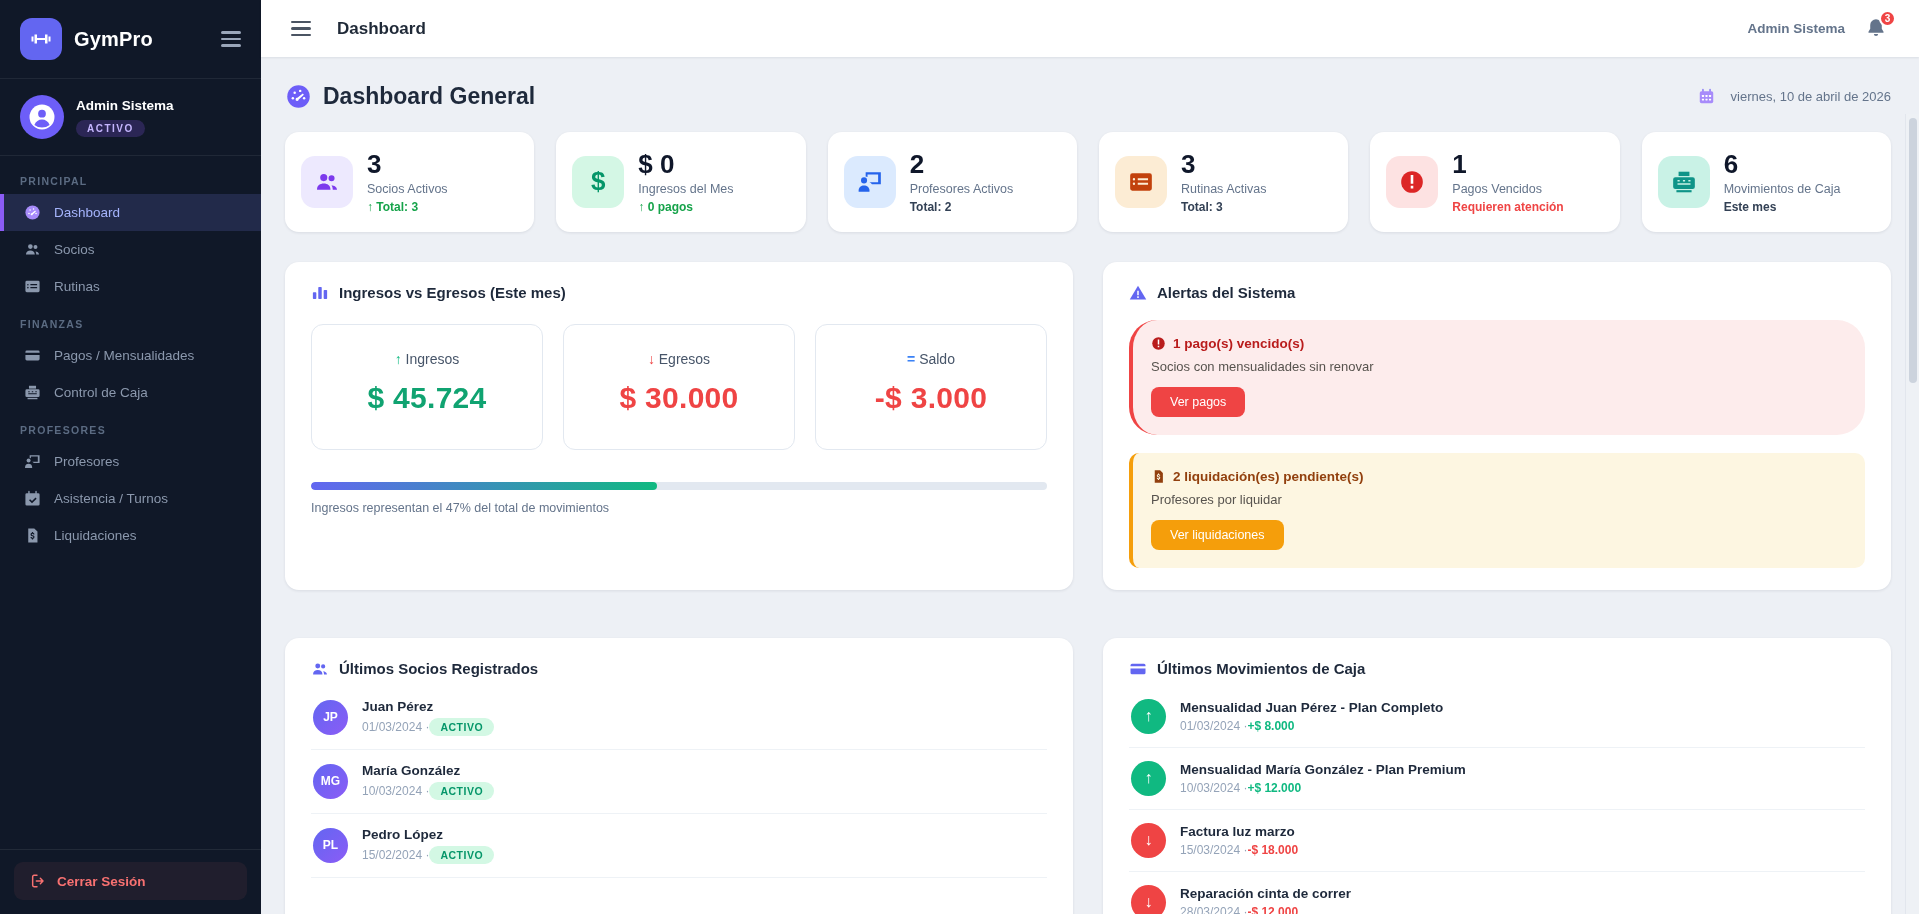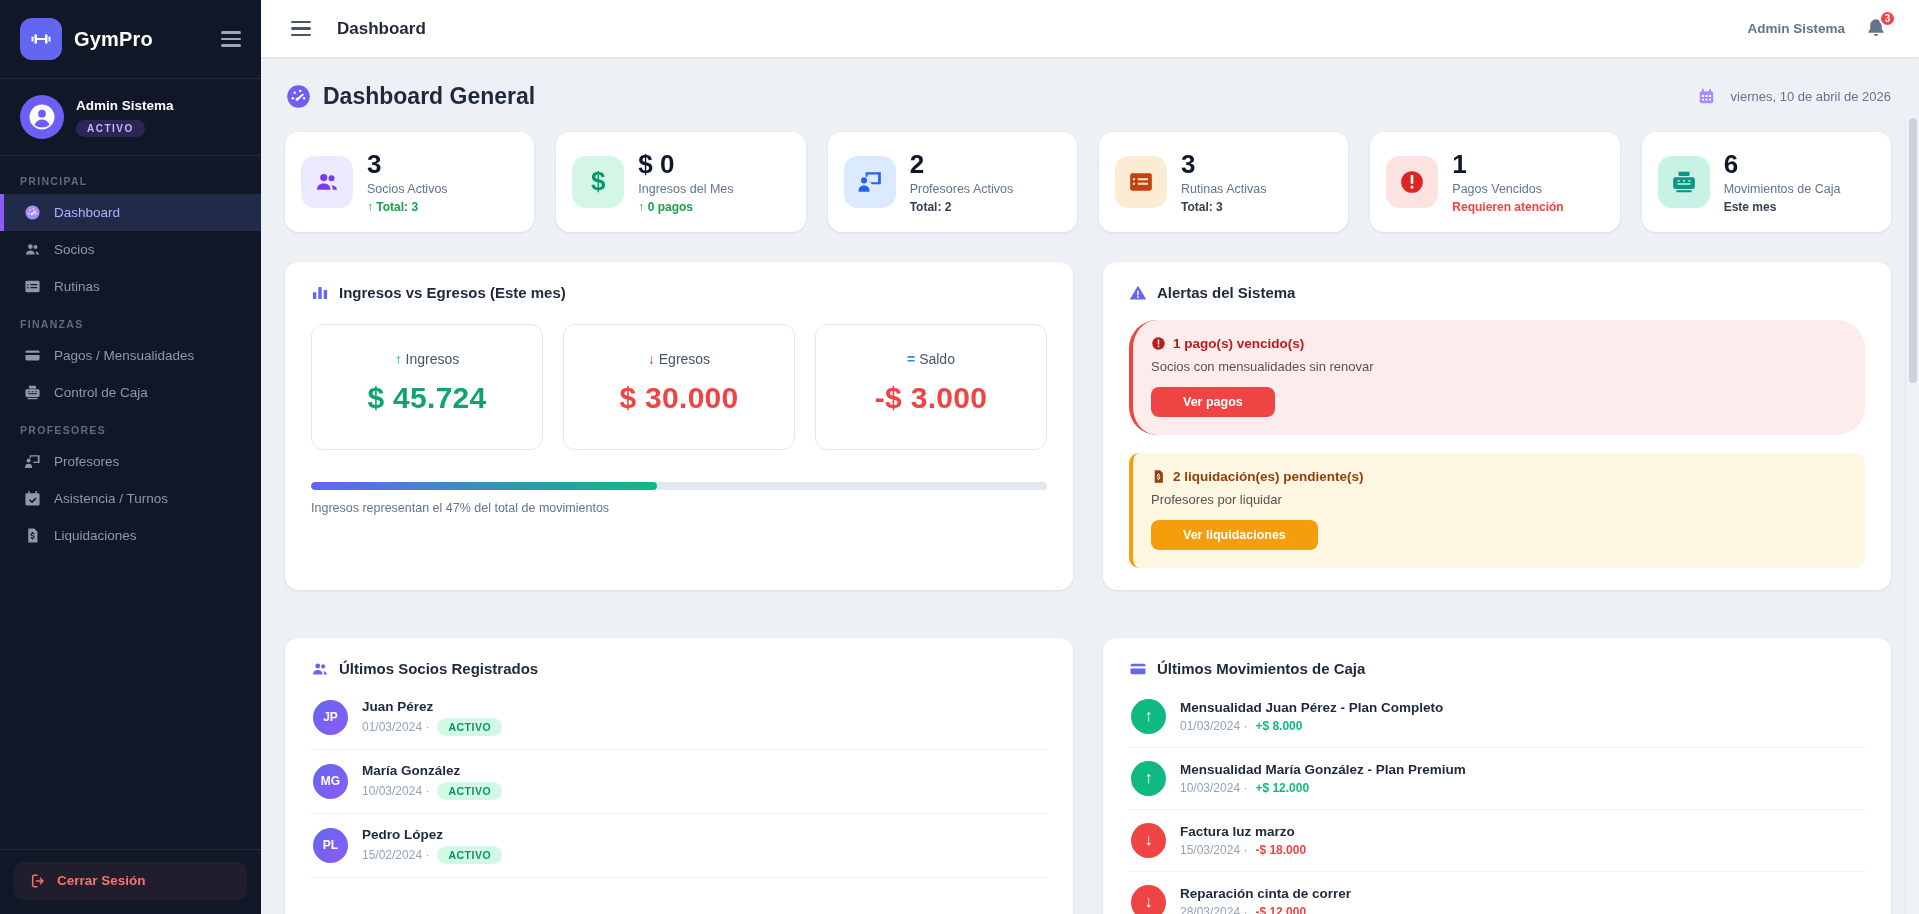--- a/index.html
+++ b/index.html
@@ -20,21 +20,21 @@
   .avatar-big svg { width:30px; height:30px; }
   .user-name { color:#fff; font-size:13.5px; font-weight:bold; margin-bottom:5px; }
   .role-badge { display:inline-block; font-size:10px; font-weight:bold; letter-spacing:1.5px; color:#c4b5fd; background:rgba(139,92,246,.22); padding:3px 11px; border-radius:10px; }
   .nav { flex:1; padding-top:6px; overflow:hidden; }
   .section-label { font-size:10.5px; font-weight:bold; letter-spacing:1.3px; color:#5b6b82; padding:13px 20px 7px; }
   .nav-item { display:flex; align-items:center; gap:13px; padding:10px 20px; font-size:13.5px; font-weight:500; color:#8b98ad; cursor:pointer; border-left:4px solid transparent; }
   .nav-item svg { width:17px; height:17px; fill:currentColor; flex:0 0 auto; }
   .nav-item.active { background:#222a4a; border-left-color:#8b5cf6; color:#a5b4fc; }
   .nav-item.active svg { fill:#a78bfa; }
   .logout-wrap { border-top:1px solid rgba(255,255,255,.08); padding:12px 14px 14px; }
-  .logout-btn { display:flex; align-items:flex-start; gap:11px; background:rgba(248,113,113,.07); border:0; width:100%; padding:11px 16px; border-radius:9px; color:#f87171; font-size:13.5px; font-weight:bold; font-family:inherit; cursor:pointer; }
+  .logout-btn { display:flex; align-items:center; gap:11px; background:rgba(248,113,113,.07); border:0; width:100%; padding:11px 16px; border-radius:9px; color:#f87171; font-size:13.5px; font-weight:bold; font-family:inherit; cursor:pointer; }
   .logout-btn svg { width:16px; height:16px; stroke:#f87171; fill:none; stroke-width:2.2; stroke-linecap:round; stroke-linejoin:round; }
 
   
   .main { flex:1; min-width:0; display:flex; flex-direction:column; }
   .topbar { height:57px; min-height:57px; background:#fff; display:flex; align-items:center; padding:0 30px 0 30px; box-shadow:0 1px 2px rgba(16,24,40,.08); position:relative; z-index:2; }
   .burger-dark span { background:#4b5563; }
   .topbar-title { font-size:17px; font-weight:bold; color:#1f2937; margin-left:26px; }
   .topbar-right { margin-left:auto; display:flex; align-items:center; gap:20px; }
   .topbar-user { font-size:13.5px; font-weight:bold; color:#64748b; }
   .bell-wrap { position:relative; width:24px; height:24px; cursor:pointer; }
@@ -84,27 +84,27 @@
   .progress-fill { height:100%; border-radius:6px; background:linear-gradient(90deg,#6366f1,#10b981); }
   .progress-caption { font-size:12.5px; color:#64748b; margin-top:11px; }
 
   .alert { border-radius:10px; padding:16px 18px 18px; margin-top:18px; border-left:4px solid; }
   .alert-danger { background:#fdecec; border-color:#ef4444;border-radius:28px; }
   .alert-warning { background:#fdf6e1; border-color:#f59e0b; }
   .alert-title { font-size:13.5px; font-weight:bold; display:flex; align-items:center; gap:7px; }
   .alert-title svg { width:15px; height:15px; }
   .at-red { color:#b91c1c; } .at-amber { color:#92400e; }
   .alert-desc { font-size:13px; color:#57534e; margin-top:8px; }
-  .alert-btn { border:0; margin-top:13px; color:#fff; font-size:12.5px; font-weight:bold; font-family:inherit; padding:8px 32px; border-radius:8px; cursor:pointer; }
+  .alert-btn { border:0; margin-top:13px; color:#fff; font-size:12.5px; font-weight:normal; font-family:inherit; padding:8px 19px; border-radius:8px; cursor:pointer; }
   .ab-red { background:#ef4444; } .ab-amber { background:#f59e0b; }
 
   .list-row { display:flex; align-items:center; gap:14px; padding:13px 2px; border-bottom:1px solid #eef2f6; }
   .avatar-sm { width:35px; height:35px; min-width:35px; border-radius:50%; background:linear-gradient(135deg,#6366f1,#8b5cf6); color:#fff; font-size:12px; font-weight:bold; display:flex; align-items:center; justify-content:center; }
   .li-name { font-size:13.5px; font-weight:bold; color:#1e293b; }
-  .li-meta { font-size:12px; color:#94a3b8; margin-top:4px; display:flex; align-items:center; gap:8px; }
+  .li-meta { font-size:12px; color:#94a3b8; margin-top:4px; display:flex; align-items:center; }
   .status-badge { background:#d3f8e4; color:#059669; font-size:10.5px; font-weight:bold; letter-spacing:.5px; padding:3px 11px; border-radius:10px; }
   .mov-icon { width:35px; height:35px; min-width:35px; border-radius:50%; color:#fff; font-size:16px; font-weight:bold; display:flex; align-items:center; justify-content:center; }
   .mi-in { background:#10b981; } .mi-out { background:#ef4444; }
   .amount { font-weight:bold; } .amt-in { color:#10b981; } .amt-out { color:#ef4444; }
   .lists-pad { margin-top:8px; }
 
   
   .scrollbar { position:absolute; right:0; top:57px; bottom:0; width:14px; background:#eef1f5; border-left:1px solid #e2e6ed; }
   .scroll-thumb { width:8px; margin:4px auto 0; height:265px; background:#ccd3dd; border-radius:4px; }
 </style>

